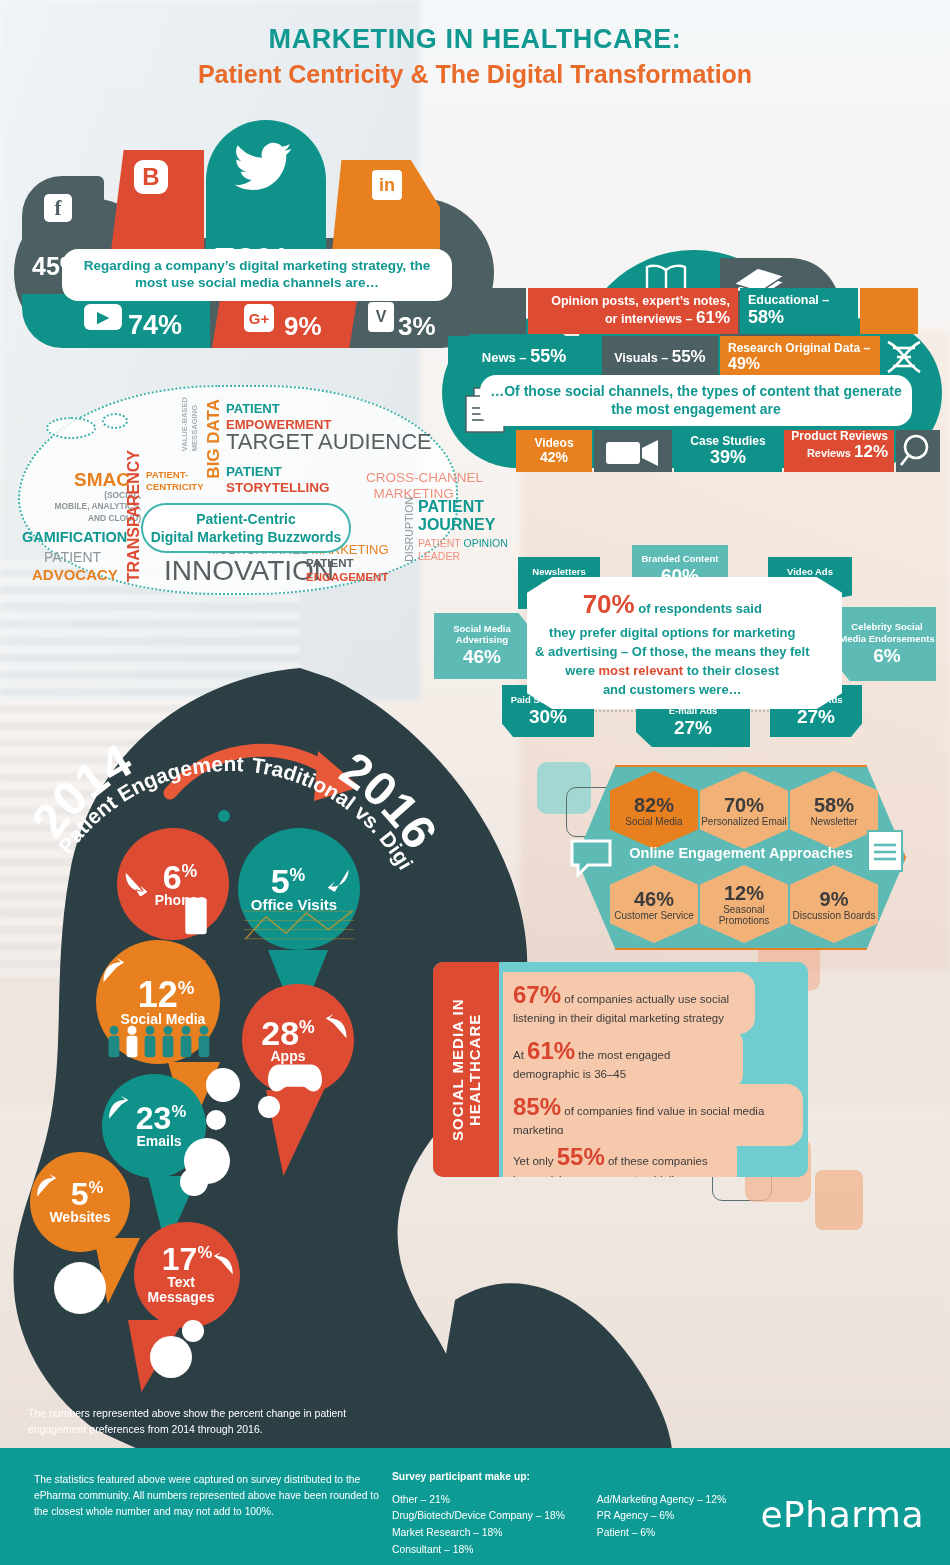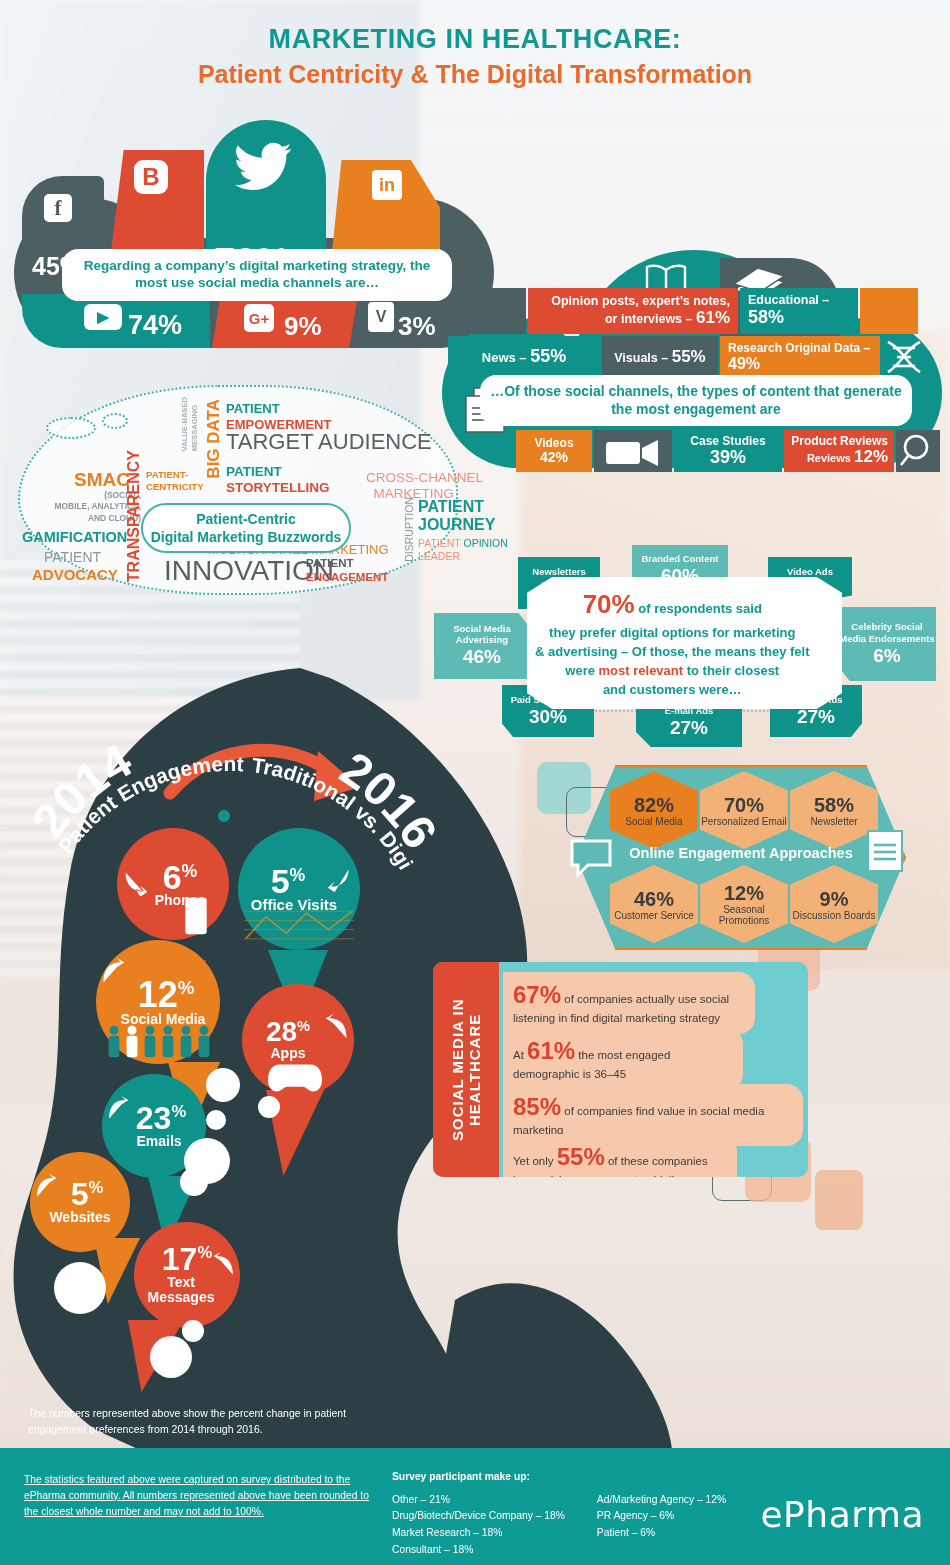--- a/index.html
+++ b/index.html
@@ -116,21 +116,21 @@
 
   #yearblock{position:absolute;left:30px;top:715px;width:400px;height:160px;z-index:7;}
 
   
   #note{position:absolute;left:28px;top:1406px;width:330px;color:#fff;font-size:10.5px;
      line-height:1.5;z-index:10;}
 
   
   #footer{position:absolute;left:0;bottom:0;width:950px;height:117px;background:#0e9b95;z-index:12;
      color:#fff;}
-  #footer .disc{position:absolute;left:24px;top:24px;width:345px;font-size:10.3px;line-height:1.55;text-decoration:underline;}
+  #footer .disc{position:absolute;left:34px;top:24px;width:345px;font-size:10.3px;line-height:1.55;}
   #footer .survey{position:absolute;left:392px;top:21px;font-size:10.3px;line-height:1.62;}
   #footer .survey .hd{font-weight:bold;margin-bottom:6px;}
   #footer .cols{display:flex;gap:32px;}
   #footer .logo{position:absolute;right:26px;top:46px;font-size:36px;color:#fff;
      font-family:"DejaVu Sans", sans-serif;letter-spacing:.5px;}
 </style>
 </head>
 <body>
 
 <div id="bg">
@@ -267,21 +267,21 @@
   <div style="position:absolute;left:152px;top:196px;width:78px;height:42px;background:#4c5f63;">
     <svg viewBox="0 0 78 42" style="width:100%;height:100%;fill:#fff;">
       <rect x="12" y="12" width="34" height="22" rx="3"></rect>
         <path d="M48 18 L64 10 L64 36 L48 28 Z"></path>
     </svg>
   </div>
   <div class="bar" style="left:232px;top:196px;width:108px;height:42px;background:#0e9289;flex-direction:column;justify-content:center;align-items:center;font-size:12px;">
     <span>Case Studies</span>
       <span style="font-size:18px;">39%</span>
   </div>
-  <div class="bar" style="left:342px;top:196px;width:110px;height:42px;background:#dd4b33;flex-direction:column;justify-content:center;align-items:flex-end;padding:0 6px;font-size:12px;">
+  <div class="bar" style="left:342px;top:196px;width:110px;height:42px;background:#dd4b33;flex-direction:column;justify-content:flex-start;align-items:flex-end;padding:0 6px;font-size:12px;">
     <span>Product Reviews</span>
     <span><span style="font-size:11px;">Reviews </span><span style="font-size:17px;">12%</span></span>
   </div>
   <div style="position:absolute;left:454px;top:196px;width:44px;height:42px;background:#4c5f63;">
     <svg viewBox="0 0 44 42" style="width:100%;height:100%;stroke:#fff;fill:none;stroke-width:2.6">
       <circle cx="20" cy="17" r="11"></circle>
         <line x1="12" y1="26" x2="5" y2="35"></line>
     </svg>
   </div>
 
@@ -340,21 +340,21 @@
       <span class="tag-val">46%</span>
   </div>
   <div class="tagbox tag-light" style="left:408px;top:62px;width:98px;height:74px;clip-path:polygon(0 0,100% 0,100% 100%,12% 100%,0 80%);">
     <span class="tag-name" style="line-height:1.25">Celebrity Social Media Endorsements</span>
       <span class="tag-val">6%</span>
   </div>
   <div class="tagbox tag-dark" style="left:72px;top:140px;width:92px;height:52px;clip-path:polygon(0 0,100% 0,100% 100%,12% 100%,0 74%);">
     <span class="tag-name">Paid Search Ads</span>
       <span class="tag-val">30%</span>
   </div>
-  <div class="tagbox tag-dark" style="left:206px;top:152px;width:106px;height:50px;clip-path:polygon(0 0,100% 0,100% 100%,14% 100%,0 70%);">
+  <div class="tagbox tag-dark" style="left:206px;top:152px;width:114px;height:50px;clip-path:polygon(0 0,100% 0,100% 100%,14% 100%,0 70%);">
     <span class="tag-name">E-mail Ads</span>
       <span class="tag-val">27%</span>
   </div>
   <div class="tagbox tag-dark" style="left:340px;top:140px;width:92px;height:52px;clip-path:polygon(0 0,100% 0,100% 74%,88% 100%,0 100%);">
     <span class="tag-name">Banner Ads</span>
       <span class="tag-val">27%</span>
   </div>
 
   <div class="core">
     <div>
@@ -416,21 +416,21 @@
 <div class="layer" style="left:758px;top:935px;width:62px;height:56px;background:#f3a98a;border-radius:10px;opacity:.55;"></div>
 <div class="layer" style="left:712px;top:1147px;width:60px;height:54px;border:1.5px solid #5a6e72;border-radius:10px;"></div>
 <div class="layer" style="left:745px;top:1138px;width:66px;height:64px;background:#f3b791;border-radius:10px;opacity:.75;"></div>
 <div class="layer" style="left:815px;top:1170px;width:48px;height:60px;background:#f0a778;border-radius:8px;opacity:.6;"></div>
 
 <div id="smih">
   <div id="smih-label">
     <span class="vert">SOCIAL MEDIA IN HEALTHCARE</span>
   </div>
   <div class="smrow" style="top:10px;width:252px;">
-    <span></span><b>67%</b><span> of companies actually use social listening in find digital marketing strategy</span>
+    <span></span><b>67%</b><span> of companies actually use social listening in their digital marketing strategy</span>
   </div>
   <div class="smrow" style="top:66px;width:240px;">
     <span>At </span><b>61%</b><span> the most engaged demographic is 36–45</span>
   </div>
   <div class="smrow" style="top:122px;width:300px;">
     <span></span><b>85%</b><span> of companies find value in social media marketing</span>
   </div>
   <div class="smrow" style="top:172px;width:234px;">
     <span>Yet only </span><b>55%</b><span> of these companies have crisis management guidelines</span>
   </div>
@@ -522,21 +522,21 @@
       </g>
     <g>
         <circle cx="110" cy="7" r="5"></circle>
         <rect x="104" y="13" width="12" height="24" rx="3"></rect>
       </g>
   </svg>
 </div>
 
 <div class="tail" style="left:266px;top:1090px;width:58px;height:86px;background:#dd4b33;clip-path:polygon(0 0,100% 0,30% 100%);"></div>
 <div class="pin" style="left:242px;top:984px;width:112px;height:112px;background:#dd4b33;">
-  <div class="v" style="font-size:28px;margin-right:20px;"><span>28</span><sup>%</sup></div>
+  <div class="v" style="font-size:34px;margin-right:20px;"><span>28</span><sup>%</sup></div>
   <div class="n" style="font-size:14px;margin-right:20px;">Apps</div>
   <svg viewBox="0 0 30 30" style="position:absolute;right:4px;top:30px;width:26px;height:26px;fill:#fff;">
       <path d="M26 28 C26 10 16 5 6 5 L11 0 L2 5 L11 11"></path>
     </svg>
   <svg viewBox="0 0 56 34" style="position:absolute;left:26px;bottom:0px;width:54px;height:34px;fill:#fff;">
     <path d="M12 2 h32 c8 0 12 7 12 16 0 7-4 12-9 12-5 0-7-5-11-5h-16c-4 0-6 5-11 5-5 0-9-5-9-12C0 9 4 2 12 2z"></path>
   </svg>
 </div>
 
 <div class="tail" style="left:148px;top:1176px;width:50px;height:72px;background:#0e9289;clip-path:polygon(0 0,100% 0,36% 100%);"></div>

